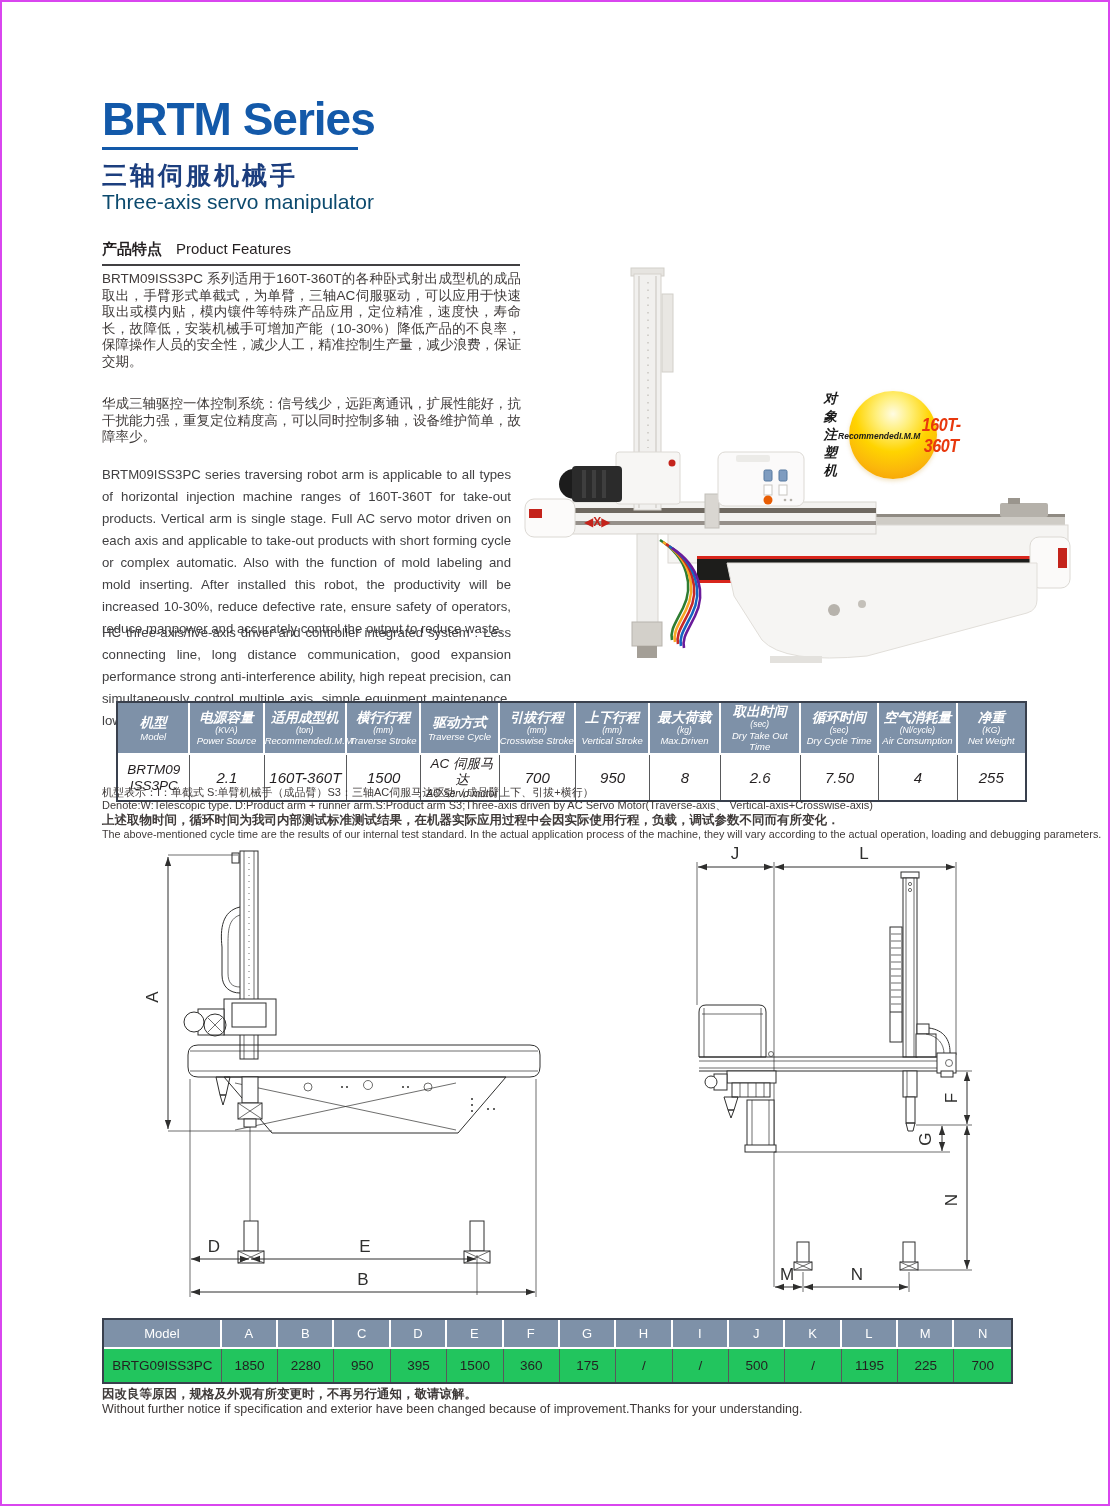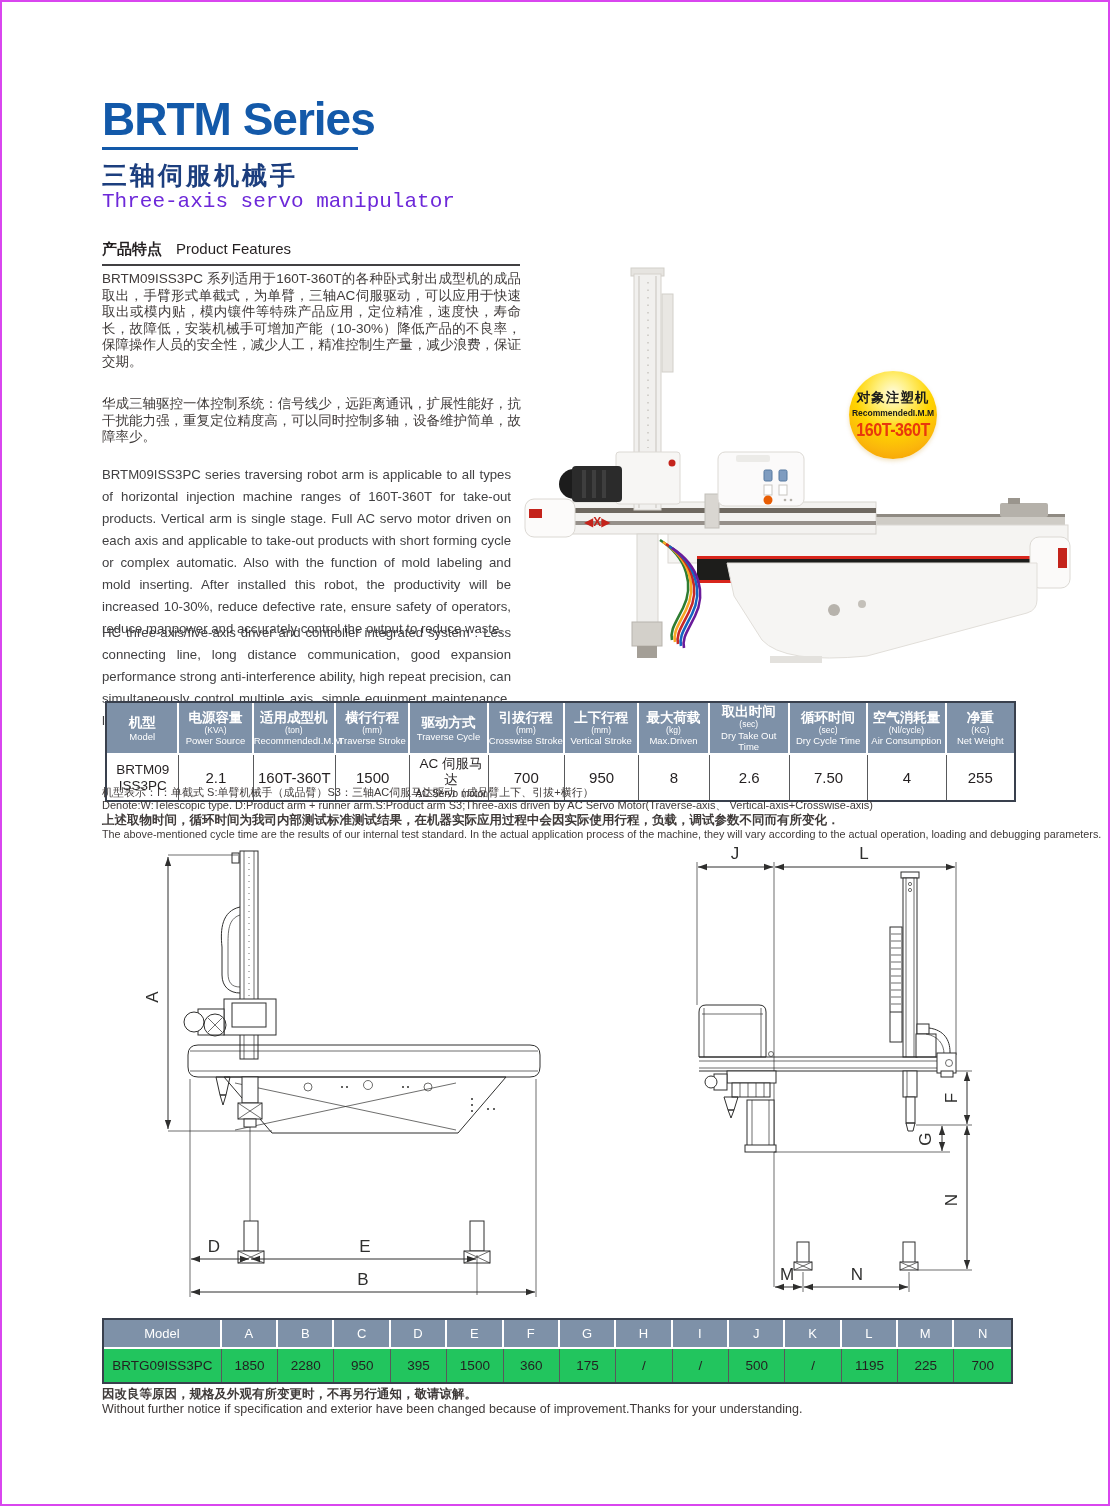--- a/index.html
+++ b/index.html
@@ -4,61 +4,61 @@
 <style>
   html,body{margin:0;padding:0;background:#fff;}
   .page{position:relative;width:1110px;height:1506px;box-sizing:border-box;border:2px solid #d946ef;
         background:#fff;font-family:"Liberation Sans","DejaVu Sans",sans-serif;color:#3f3a39;overflow:hidden;}
   .abs{position:absolute;}
 
   
   .brand-title{left:100px;top:94px;font-size:46px;font-weight:700;color:#1359a9;letter-spacing:-1px;line-height:1;}
   .brand-underline{left:100px;top:145px;width:256px;height:3px;background:#1359a9;}
   .sub-zh{left:100px;top:157px;font-size:25px;font-weight:700;color:#1c3e7e;letter-spacing:3px;}
-  .sub-en{left:100px;top:188px;font-size:21px;color:#6d28d9;font-family:Liberation Mono, monospace;}
+  .sub-en{left:100px;top:188px;font-size:21px;color:#0c4a6e;}
 
   
   .sec-head{display:flex;gap:14px;align-items:baseline;border-bottom:2px solid #414042;padding-bottom:5px;}
   .sec-head .zh{font-weight:700;font-size:15px;color:#231f20;}
   .sec-head .en{font-size:15px;color:#231f20;}
   #features-head{left:100px;top:238px;width:418px;}
   #spec-head{left:100px;top:668px;width:908px;border-bottom-width:3px;}
 
   
   .para-zh{font-size:13.5px;line-height:16.6px;text-align:justify;color:#3f3a39;width:419px;left:100px;}
   #zh1{top:269px;} #zh2{top:394px;}
   .para-en{font-size:13.2px;line-height:22px;text-align:justify;color:#414042;width:409px;left:100px;}
   #en1{top:462px;} #en2{top:620px;}
 
   
-  #badge{left:847px;top:369px;width:88px;height:88px;border-radius:50%;z-index:3;
+  #badge{left:847px;top:389px;width:88px;height:88px;border-radius:50%;z-index:3;
          background:radial-gradient(circle at 50% 26%,#fffce3 0%,#ffef7a 22%,#ffd400 48%,#fbb70b 72%,#f29500 100%);
-         display:flex;flex-direction:column;align-items:center;justify-content:center;text-align:center;
-         box-shadow:0 2px 4px rgba(200,140,0,.25);}
+         display:flex;flex-direction:row;align-items:center;justify-content:center;text-align:center;
+         box-shadow:0 2px 4px rgba(200,140,0,.25);font-style:italic;}
   .badge-zh{font-size:13.5px;font-weight:700;color:#1a1a1a;letter-spacing:1px;}
   .badge-en{font-size:8.5px;font-weight:700;color:#1a1a1a;margin-top:1px;}
   .badge-range{font-size:17.5px;font-weight:700;color:#e8380d;margin-top:2px;transform:scaleX(.92);letter-spacing:-.5px;}
 
   
   .tbl-wrap{border:2px solid #39404d;background:#fff;}
   .tbl-wrap table{border-collapse:separate;border-spacing:0;table-layout:fixed;width:100%;}
   .spec-table th{background:#7e91a8;color:#fff;border-right:2px solid #fff;border-bottom:2px solid #fff;
                  height:48px;vertical-align:middle;padding:1px 0;font-weight:400;text-align:center;}
   .spec-table th:last-child{border-right:none;}
   .h-zh{font-size:13.5px;font-weight:700;line-height:1.18;}
   .h-unit{font-size:8.5px;line-height:1.15;}
   .h-en{font-size:9.5px;line-height:1.2;}
   .spec-table td{background:#fff;border-right:1px solid #58595b;height:34px;text-align:center;
                  font-size:15px;color:#231f20;vertical-align:middle;}
   .spec-table td:last-child{border-right:none;}
   .m-line{font-size:13.5px;line-height:1.2;}
   .driven{text-align:left;padding-left:5px;}
   .d-zh{font-size:13.5px;line-height:1.15;}
   .d-en{font-size:10px;line-height:1.15;}
-  #spec-table-wrap{left:103px;top:699px;width:907px;}
+  #spec-table-wrap{left:114px;top:699px;width:907px;font-style:italic;}
 
   .note{left:100px;color:#3f3a39;white-space:nowrap;}
   #note1-zh{top:783px;font-size:11px;}
   #note1-en{top:796px;font-size:11px;}
   #note2-zh{top:810px;font-size:12.5px;font-weight:700;}
   #note2-en{top:826px;font-size:10.8px;}
 
   .dim-table th{background:#7e91a8;color:#fff;height:25px;font-size:13px;border-right:2px solid #fff;
                 border-bottom:2px solid #fff;font-weight:400;text-align:center;vertical-align:middle;}
   .dim-table th:last-child{border-right:none;}

